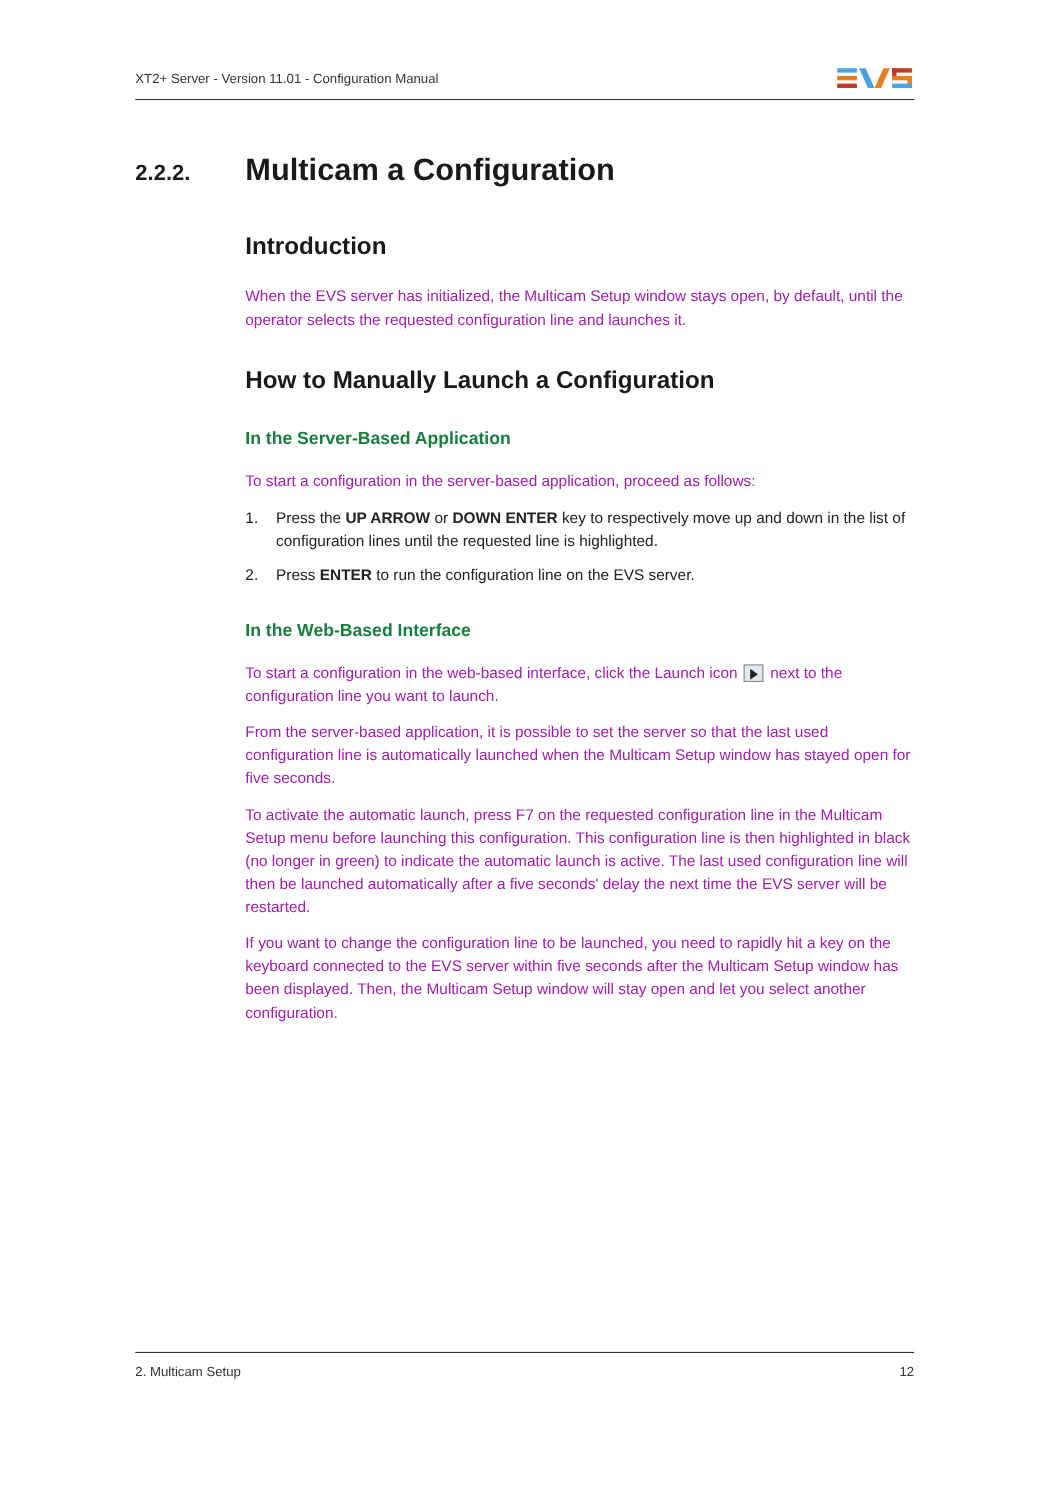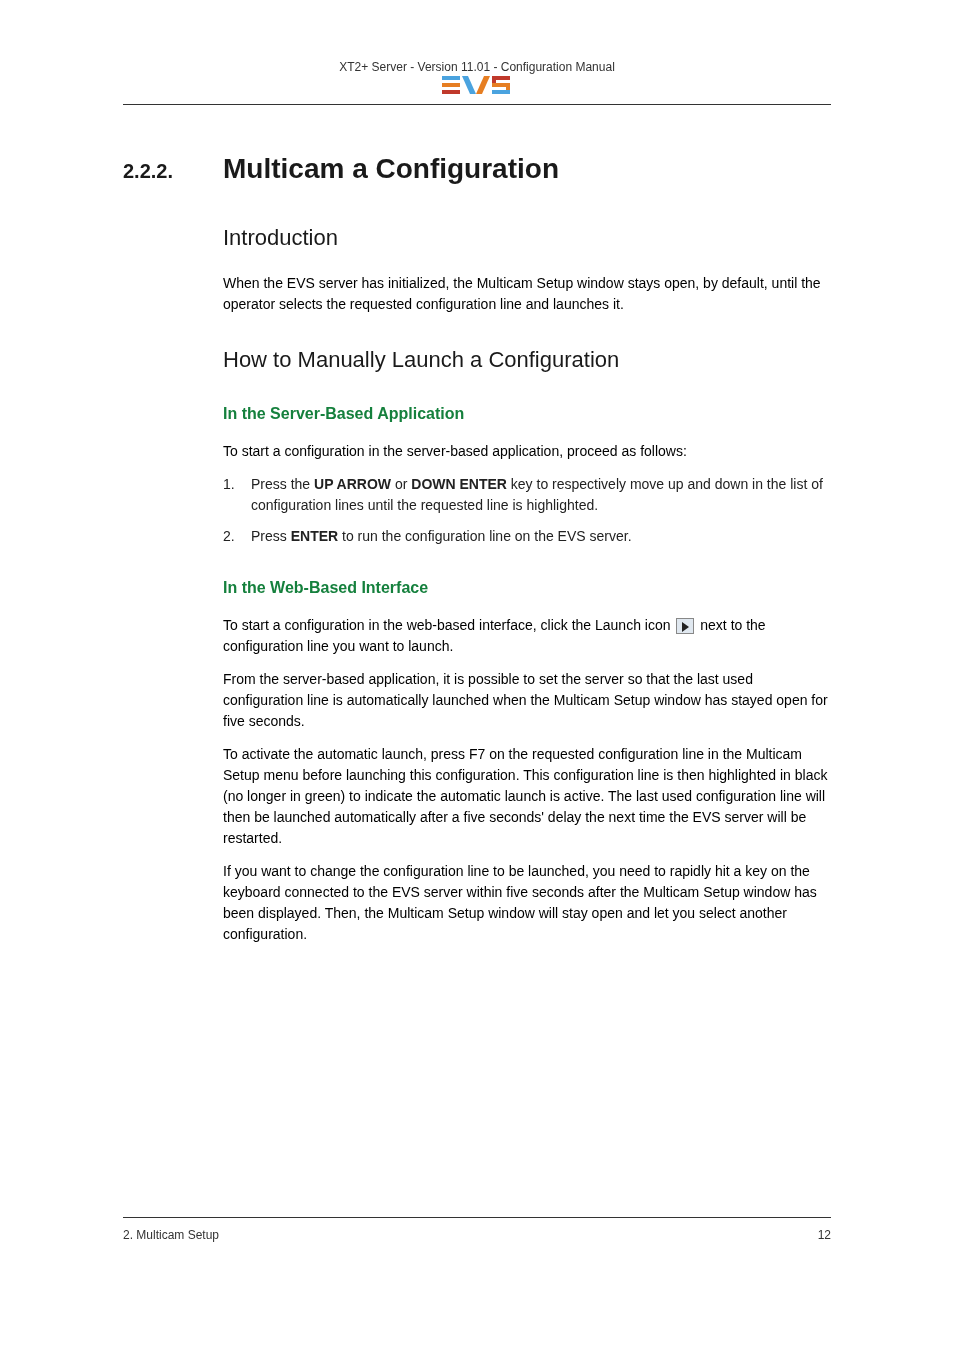--- a/index.html
+++ b/index.html
@@ -15,21 +15,20 @@
       position: relative;
       padding: 60px 123px 50px 123px;
     }
     .header-row {
       display: flex;
       justify-content: space-between;
       align-items: center;
       padding-bottom: 8px;
       border-bottom: 1.5px solid #333;
       margin-bottom: 48px;
-      flex-direction: column;
     }
     .header-text {
       font-size: 12px;
       color: #333;
     }
     .logo {
       display: flex;
       align-items: center;
       gap: 2px;
     }
@@ -48,35 +47,35 @@
     .heading-title {
       font-size: 28px;
       font-weight: bold;
       color: #1a1a1a;
     }
     .content-block {
       margin-left: 100px;
     }
     .sub-heading-h2 {
       font-size: 22px;
-      font-weight: normal;
+      font-weight: bold;
       color: #1a1a1a;
       margin-bottom: 22px;
       margin-top: 32px;
     }
     .sub-heading-h3 {
       font-size: 16px;
       font-weight: bold;
       color: #15803d;
       margin-bottom: 18px;
       margin-top: 32px;
     }
     .body-text {
       font-size: 14px;
-      color: #000000;
+      color: #a21caf;
       line-height: 1.5;
       margin-bottom: 12px;
     }
     .body-text strong {
       font-weight: normal;
     }
     ol.steps {
       list-style: none;
       counter-reset: step;
       margin-bottom: 10px;
@@ -112,21 +111,21 @@
       left: 5px;
       top: 3px;
       width: 0;
       height: 0;
       border-left: 7px solid #222;
       border-top: 5px solid transparent;
       border-bottom: 5px solid transparent;
     }
     .footer-row {
       position: absolute;
-      bottom: 108px;
+      bottom: 96px;
       left: 123px;
       right: 123px;
       border-top: 1px solid #333;
       padding-top: 10px;
       display: flex;
       justify-content: space-between;
       font-size: 12px;
       color: #333;
     }
     .first-block .sub-heading-h2 {

